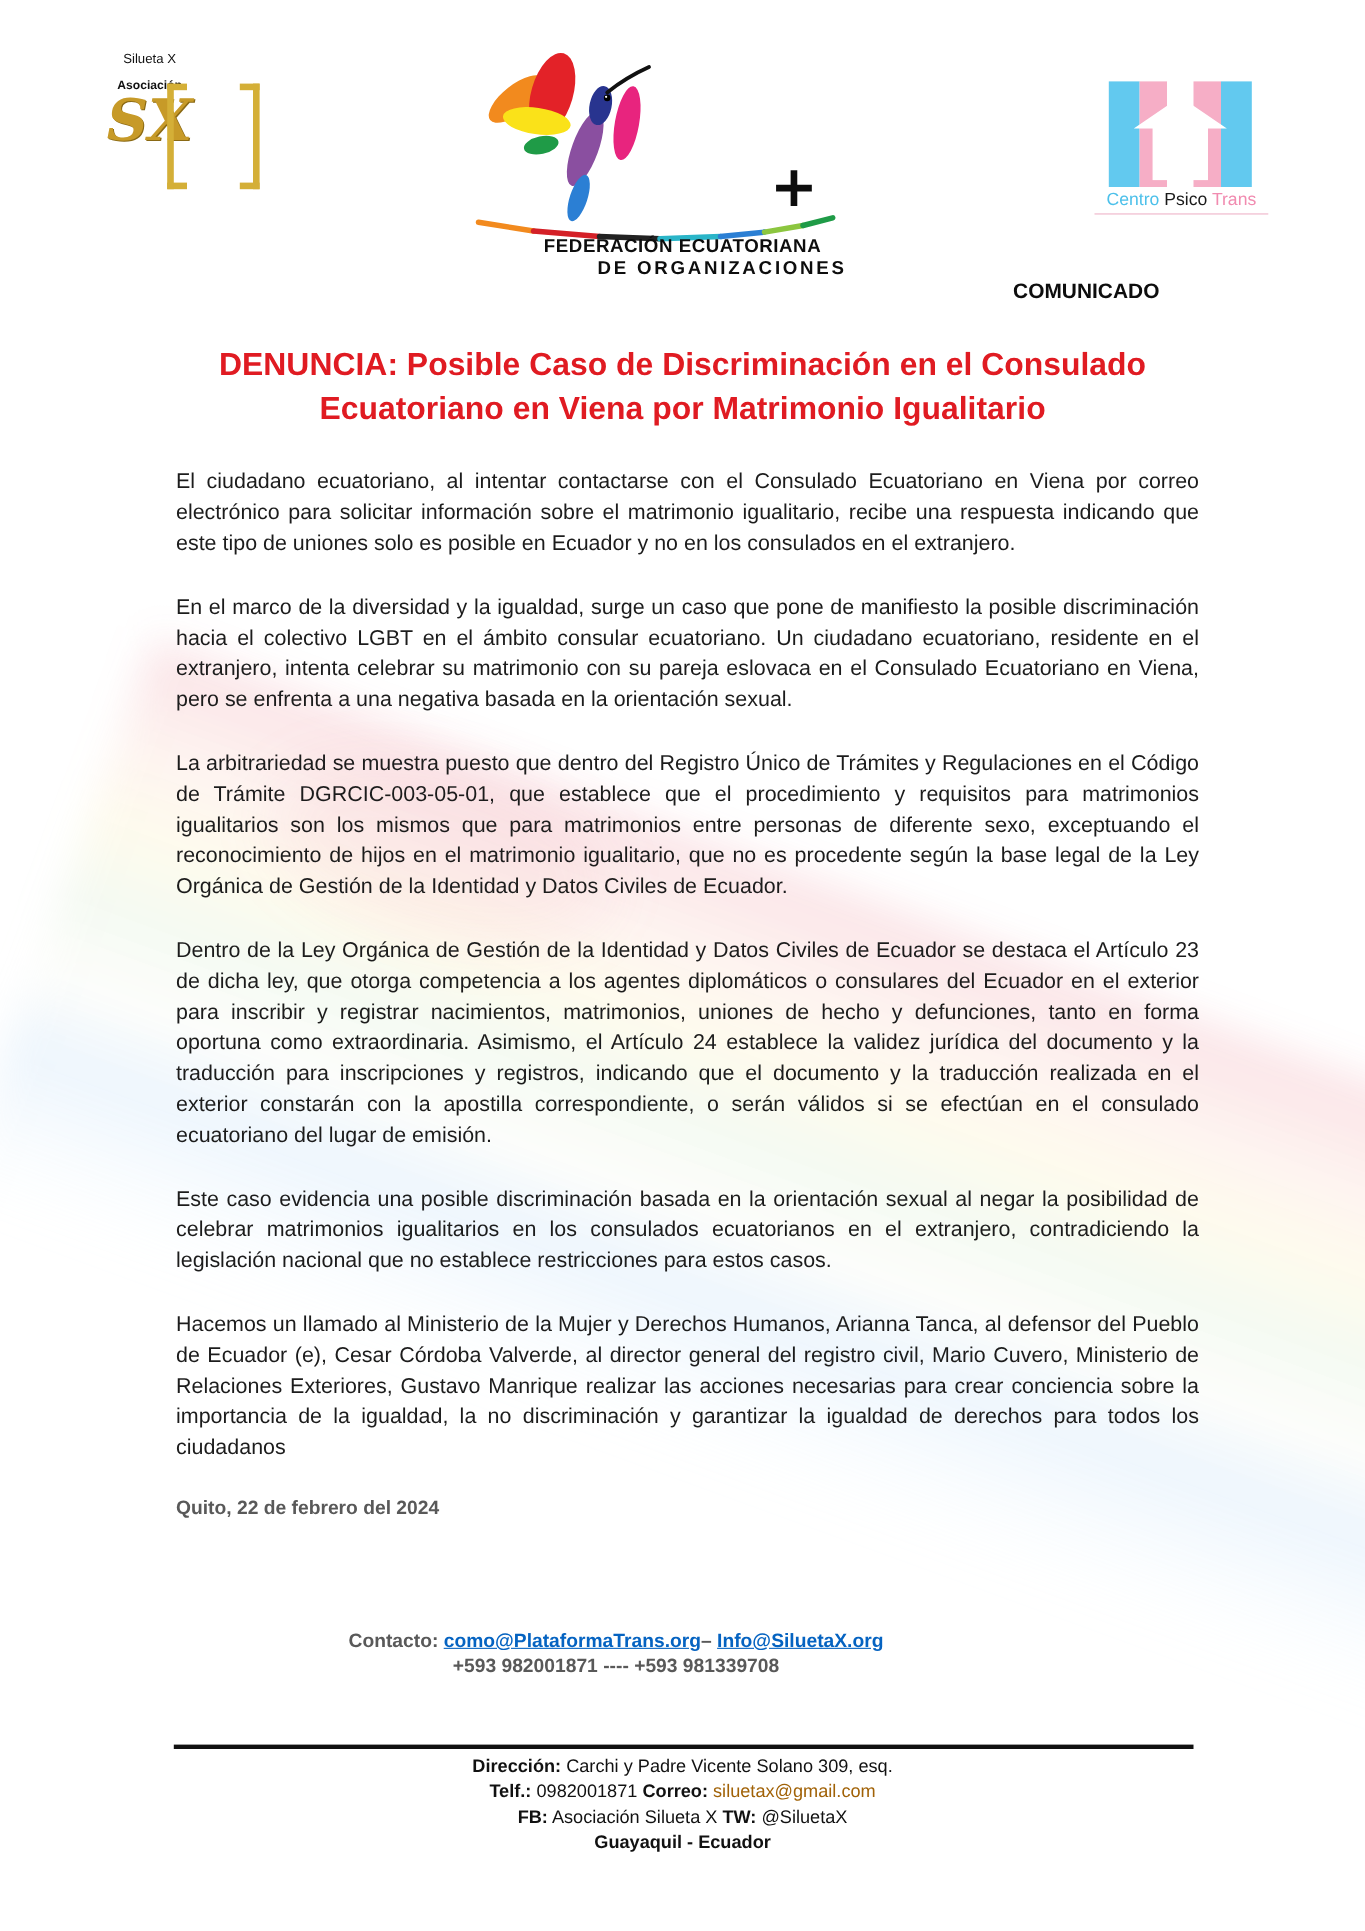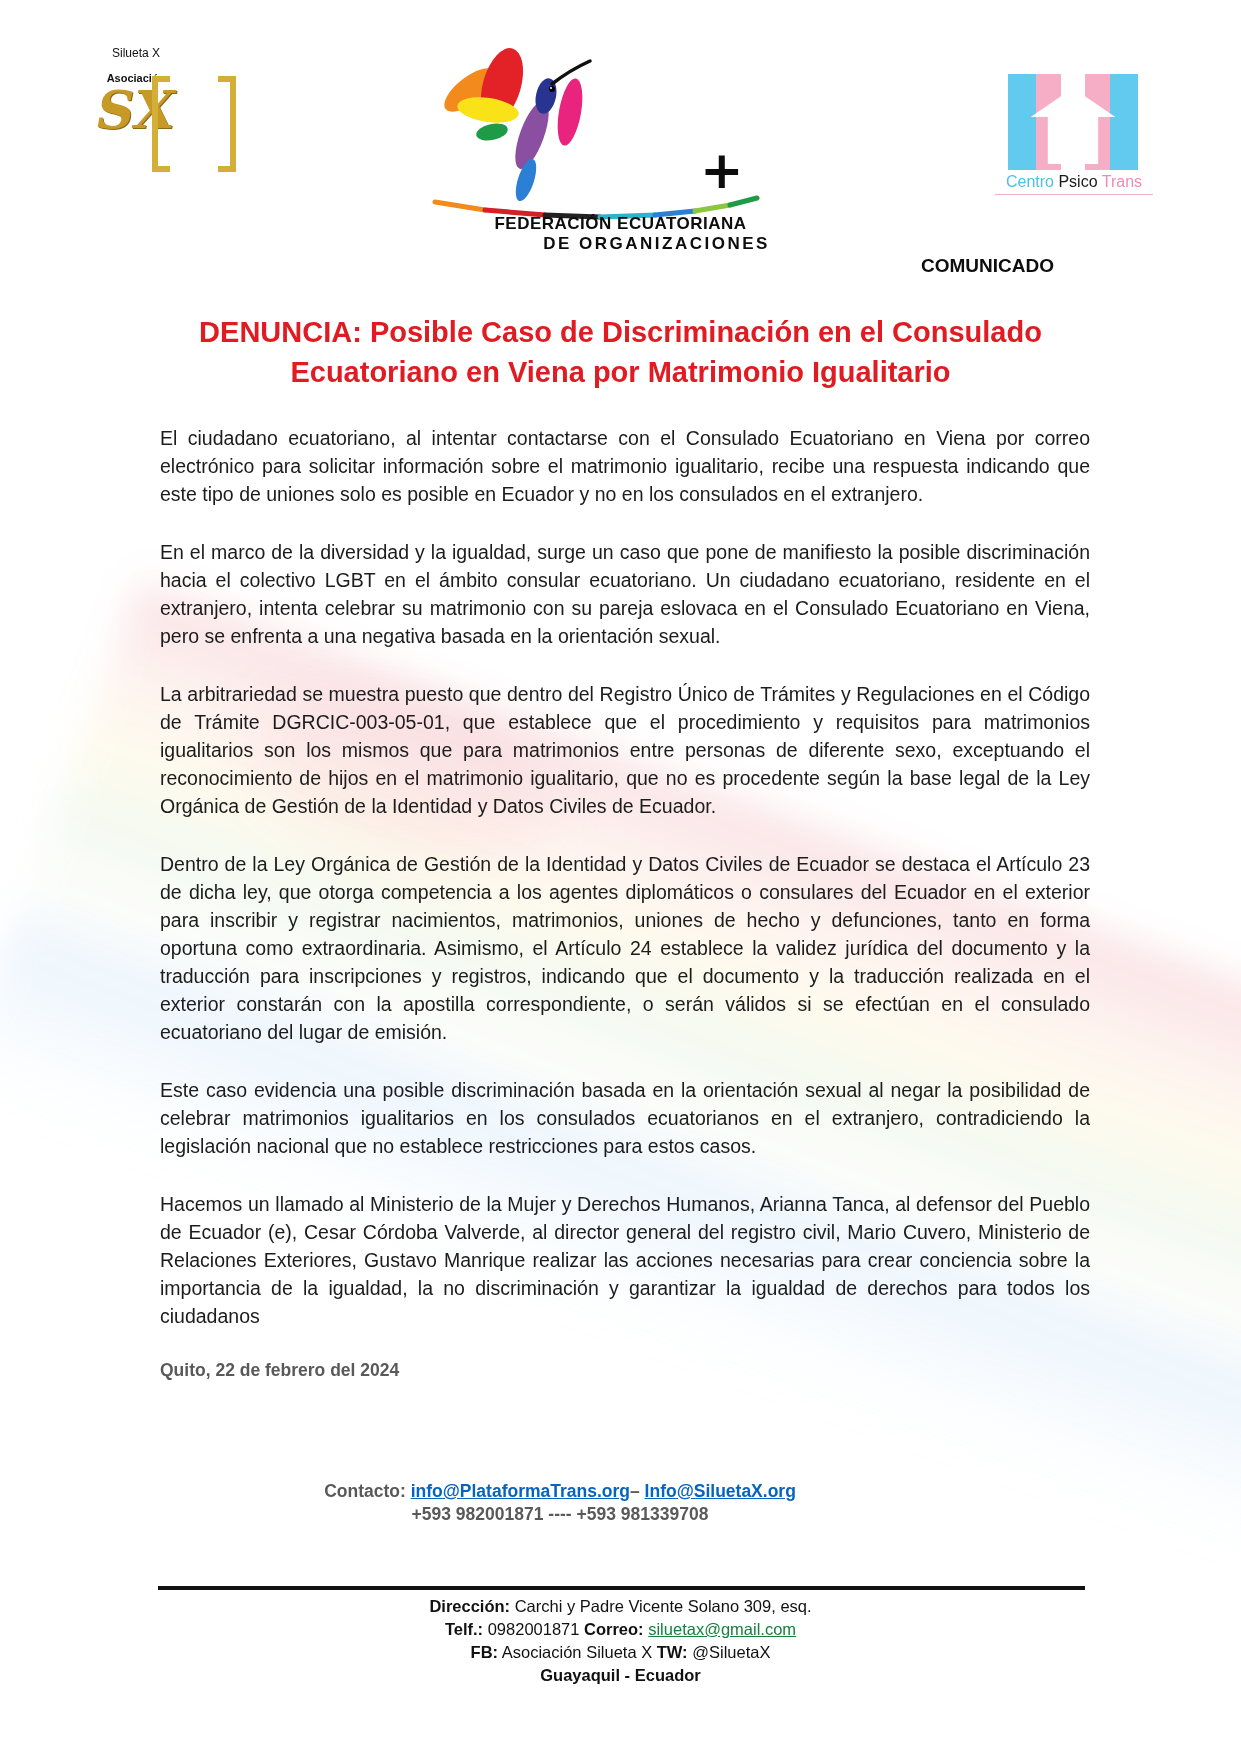--- a/index.html
+++ b/index.html
@@ -70,21 +70,21 @@
   .contact{position:absolute;left:160px;top:1480px;width:800px;text-align:center;
     font-size:17.5px;font-weight:bold;color:#595959;line-height:23px;}
   .contact a{color:#0563c1;text-decoration:underline;cursor:pointer;}
   .contact .sep{color:#595959;}
 
   
   .foot-rule{position:absolute;left:158px;top:1586px;width:927px;height:4px;background:#111;}
   .footer{position:absolute;left:0;top:1595px;width:1241px;text-align:center;
     font-size:16.5px;line-height:23px;color:#111;}
   .footer b{font-weight:bold;}
-  .footer a{color:#15803d;text-decoration:underline;cursor:pointer;margin-top:16px;}
+  .footer a{color:#a16207;cursor:pointer;margin-top:16px;}
   .foot-bold{font-weight:bold;}
 </style>
 </head>
 <body>
 
 <div class="page">
 
   <div class="wm-band"></div>
   <div class="wm-blob"></div>
 
@@ -148,21 +148,21 @@
     <p>El ciudadano ecuatoriano, al intentar contactarse con el Consulado Ecuatoriano en Viena por correo electrónico para solicitar información sobre el matrimonio igualitario, recibe una respuesta indicando que este tipo de uniones solo es posible en Ecuador y no en los consulados en el extranjero.</p>
     <p>En el marco de la diversidad y la igualdad, surge un caso que pone de manifiesto la posible discriminación hacia el colectivo LGBT en el ámbito consular ecuatoriano. Un ciudadano ecuatoriano, residente en el extranjero, intenta celebrar su matrimonio con su pareja eslovaca en el Consulado Ecuatoriano en Viena, pero se enfrenta a una negativa basada en la orientación sexual.</p>
     <p>La arbitrariedad se muestra puesto que dentro del Registro Único de Trámites y Regulaciones en el Código de Trámite DGRCIC-003-05-01, que establece que el procedimiento y requisitos para matrimonios igualitarios son los mismos que para matrimonios entre personas de diferente sexo, exceptuando el reconocimiento de hijos en el matrimonio igualitario, que no es procedente según la base legal de la Ley Orgánica de Gestión de la Identidad y Datos Civiles de Ecuador.</p>
     <p>Dentro de la Ley Orgánica de Gestión de la Identidad y Datos Civiles de Ecuador se destaca el Artículo 23 de dicha ley, que otorga competencia a los agentes diplomáticos o consulares del Ecuador en el exterior para inscribir y registrar nacimientos, matrimonios, uniones de hecho y defunciones, tanto en forma oportuna como extraordinaria. Asimismo, el Artículo 24 establece la validez jurídica del documento y la traducción para inscripciones y registros, indicando que el documento y la traducción realizada en el exterior constarán con la apostilla correspondiente, o serán válidos si se efectúan en el consulado ecuatoriano del lugar de emisión.</p>
     <p>Este caso evidencia una posible discriminación basada en la orientación sexual al negar la posibilidad de celebrar matrimonios igualitarios en los consulados ecuatorianos en el extranjero, contradiciendo la legislación nacional que no establece restricciones para estos casos.</p>
     <p>Hacemos un llamado al Ministerio de la Mujer y Derechos Humanos, Arianna Tanca, al defensor del Pueblo de Ecuador (e), Cesar Córdoba Valverde, al director general del registro civil, Mario Cuvero, Ministerio de Relaciones Exteriores, Gustavo Manrique realizar las acciones necesarias para crear conciencia sobre la importancia de la igualdad, la no discriminación y garantizar la igualdad de derechos para todos los ciudadanos</p>
     <div class="date-line">Quito, 22 de febrero del 2024</div>
   </div>
 
   <div class="contact">
-    <div><span>Contacto: </span><a>info@PlataformaTrans.org</a><span class="sep">– </span><a>Info@SiluetaX.org</a></div>
+    <div><span>Contacto: </span><a>como@PlataformaTrans.org</a><span class="sep">– </span><a>Info@SiluetaX.org</a></div>
     <div>+593 982001871 ---- +593 981339708</div>
   </div>
 
   <div class="foot-rule"></div>
   <div class="footer">
     <div><b>Dirección:</b><span> Carchi y Padre Vicente Solano 309, esq.</span></div>
     <div><b>Telf.:</b><span> 0982001871 </span><b>Correo: </b><a>siluetax@gmail.com</a></div>
     <div><b>FB:</b><span> Asociación Silueta X </span><b>TW:</b><span> @SiluetaX</span></div>
     <div class="foot-bold">Guayaquil - Ecuador</div>
   </div>

